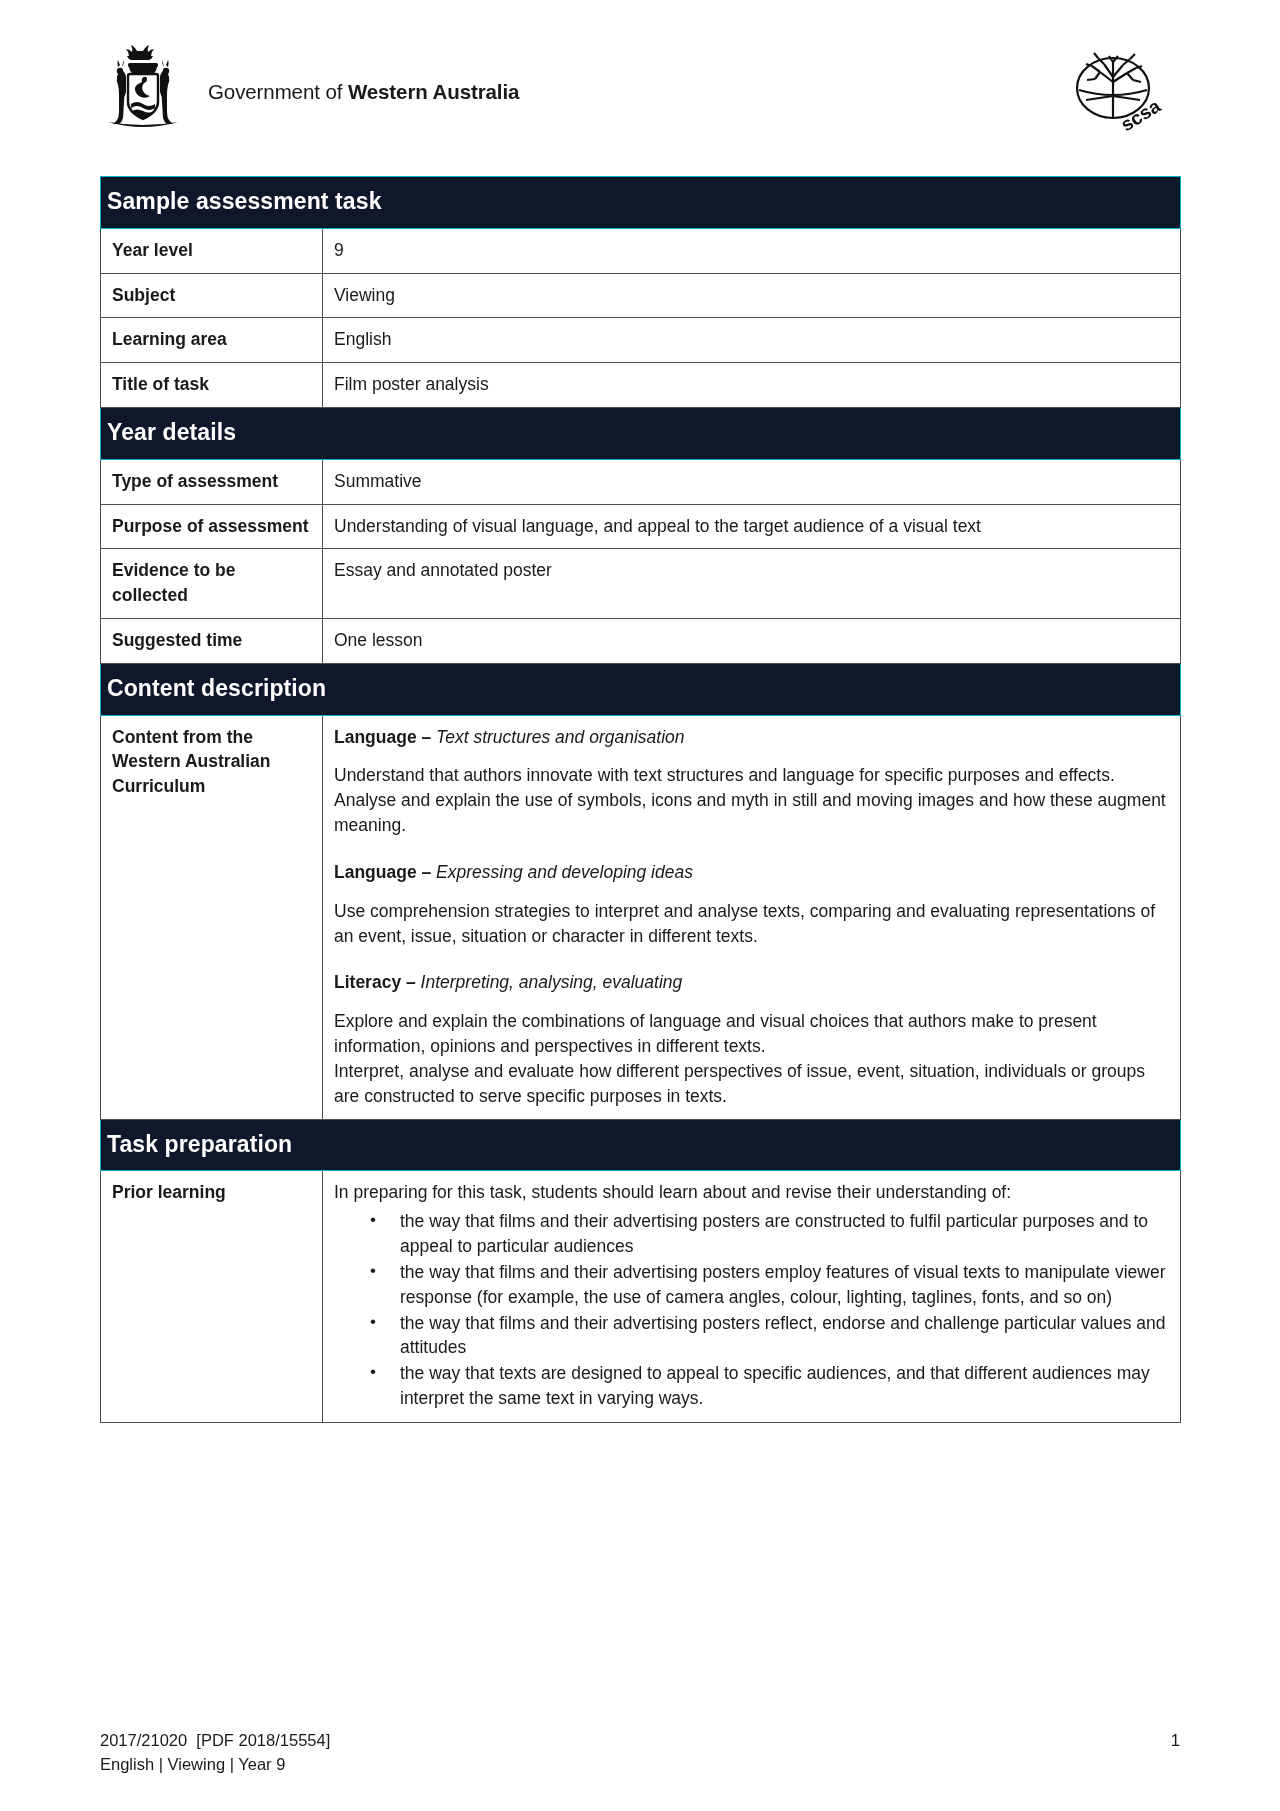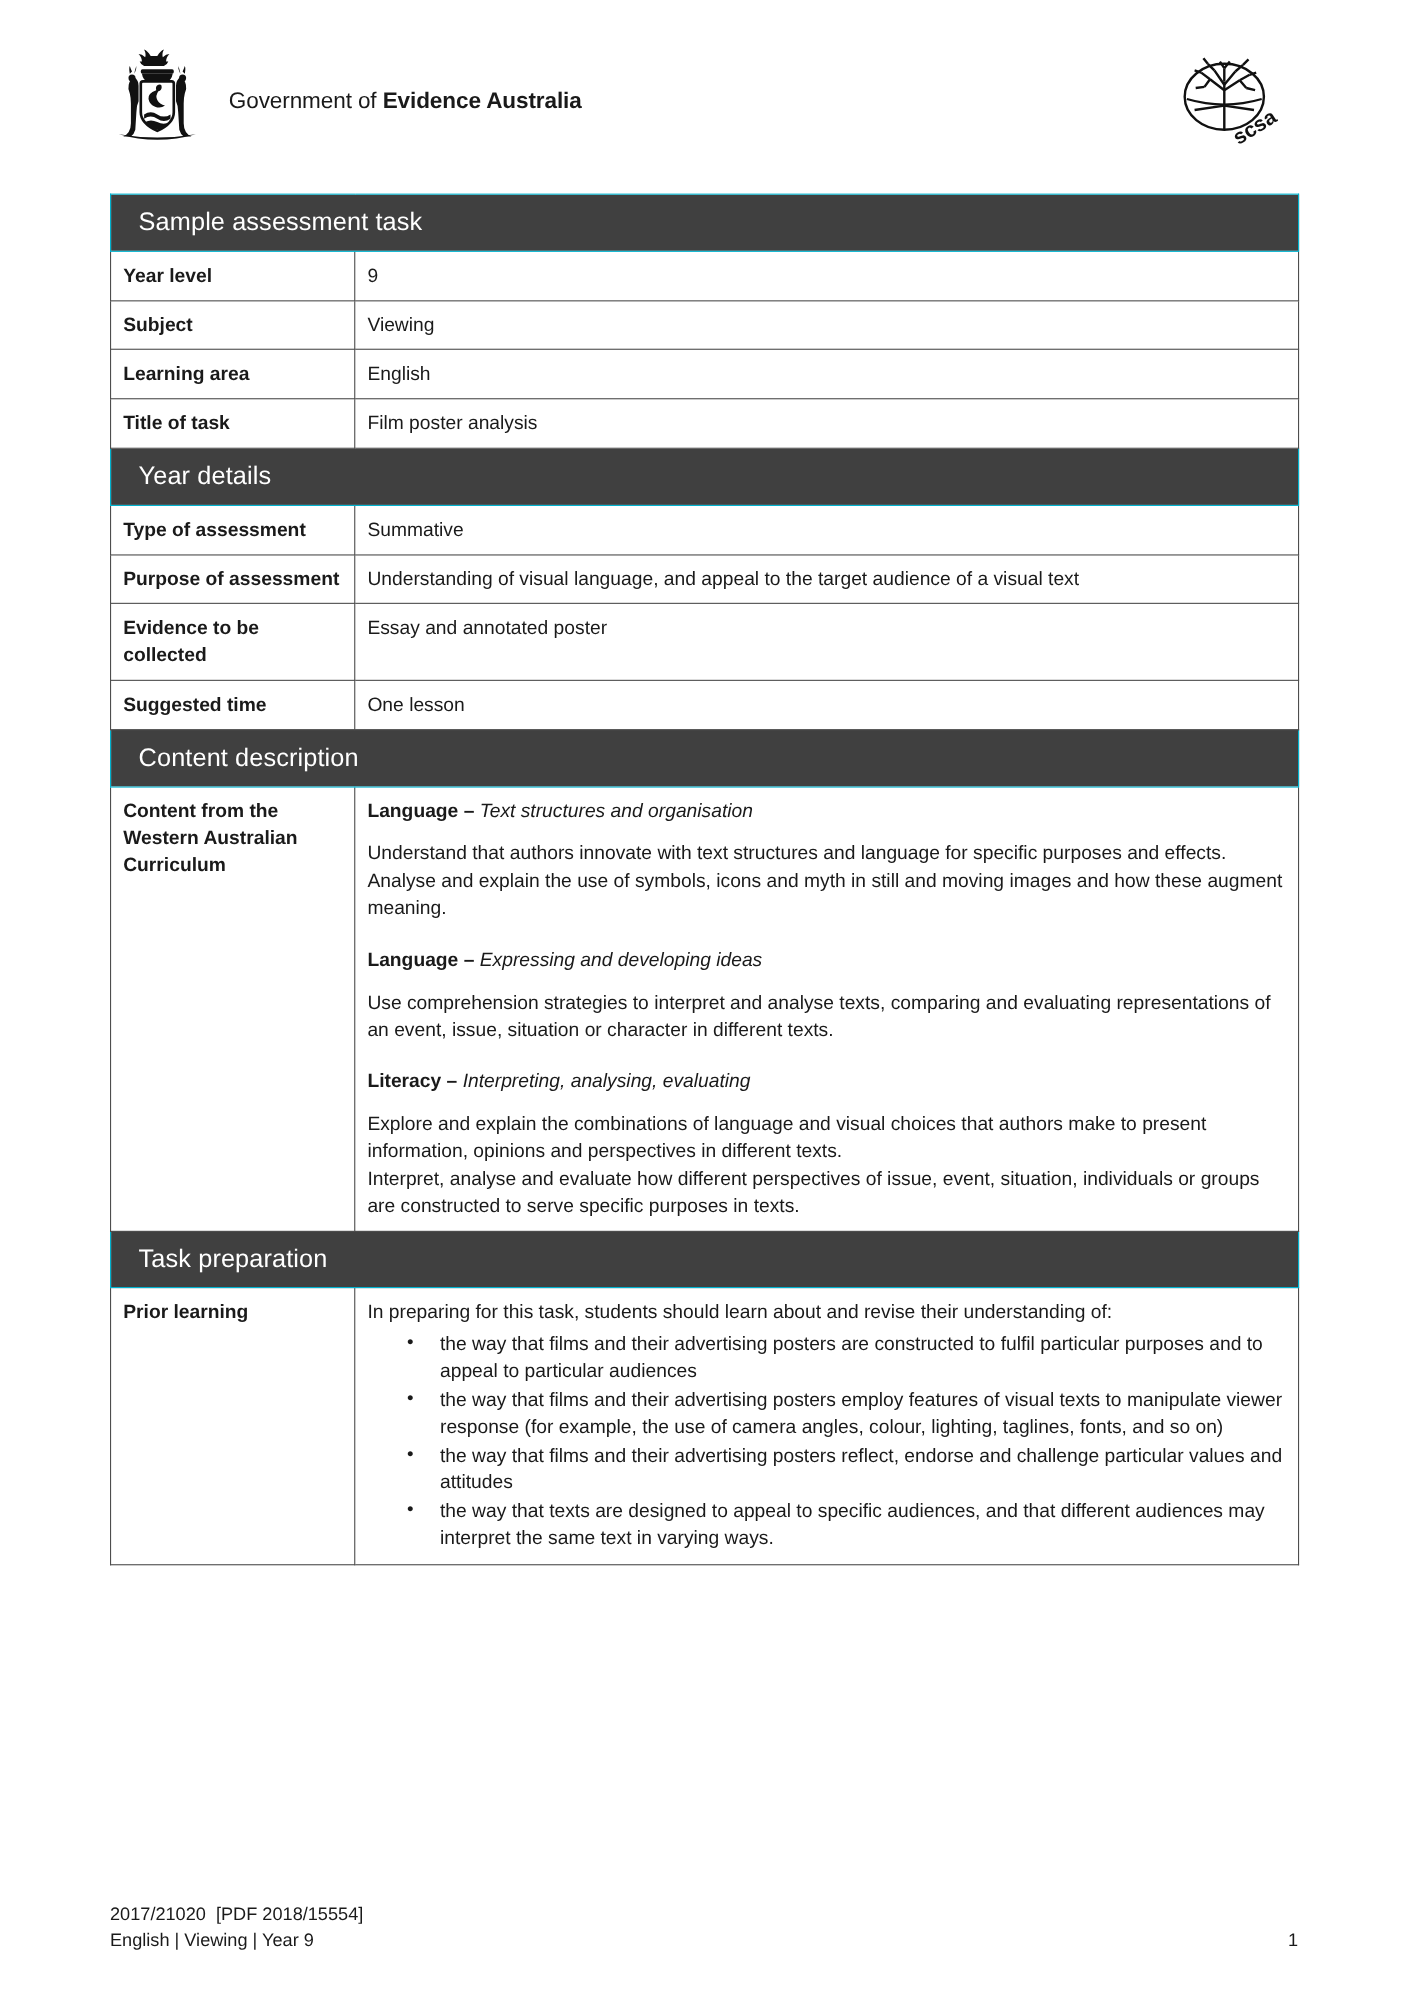--- a/index.html
+++ b/index.html
@@ -80,26 +80,26 @@
   }
   .col-label { width: 222px; }
   .col-value { width: 858px; }
 
   td.label {
     font-weight: 700;
   }
   td.value { font-weight: 400; }
 
   tr.section-head td {
-    background: #404040;
+    background: #0f172a;
     border: 1px solid #00b2ce;
     color: #ffffff;
-    font-weight: 400;
+    font-weight: 700;
     font-size: 23px;
-    padding: 8px 11px 10px 25px;
+    padding: 8px 11px 10px 6px;
     letter-spacing: 0.1px;
   }
 
   .cd-head {
     font-weight: 400;
     margin: 0 0 14px 0;
   }
   .cd-head:not(:first-child) { margin-top: 22px; }
   .cd-head b { font-weight: 700; }
   .cd-head i { font-style: italic; }
@@ -128,21 +128,21 @@
     font-size: 17px;
   }
 
   
   .doc-footer {
     position: absolute;
     left: 100px;
     right: 100px;
     bottom: 34px;
     display: flex;
-    align-items: flex-end;
+    align-items: flex-start;
     justify-content: space-between;
     font-size: 16.5px;
     line-height: 1.5;
     color: #1a1a1a;
   }
   .footer-left div { white-space: pre; }
   .page-number { font-size: 16.5px; }
 </style>
 </head>
 <body>
@@ -172,21 +172,21 @@
 
           <path d="M42 40 q-1 -4 2 -5 q3 -1 3 2 q0 3 -3 4 q-3 4 -1 8 q2 4 7 5 q-4 3 -9 1 q-5 -2 -6 -7 q-1 -5 7 -8 z"></path>
 
           <path d="M31 62 q6 -4 12 0 q6 4 12 0 l0 4 q-6 4 -12 0 q-6 -4 -12 0 z"></path>
           <path d="M32 69 q5 -3 11 0 q6 3 11 0 q-3 6 -11 7 q-8 -1 -11 -7 z"></path>
 
           <path d="M8 80 q35 6 70 0 q-35 10 -70 0 z"></path>
         </g>
       </svg>
       <div class="brand-text">
-        <div class="brand-line1"><span>Government of </span><b>Evidence Australia</b></div>
+        <div class="brand-line1"><span>Government of </span><b>Western Australia</b></div>
       </div>
     </div>
 
     <svg class="scsa-logo" viewBox="0 0 92 96">
       <g fill="none" stroke="#111111" stroke-width="2.2">
         <ellipse cx="43" cy="44" rx="36" ry="30"></ellipse>
         <path d="M43 74 L43 52"></path>
         <path d="M43 52 L16 56"></path>
         <path d="M43 52 L70 56"></path>
         <path d="M43 52 L43 30"></path>

